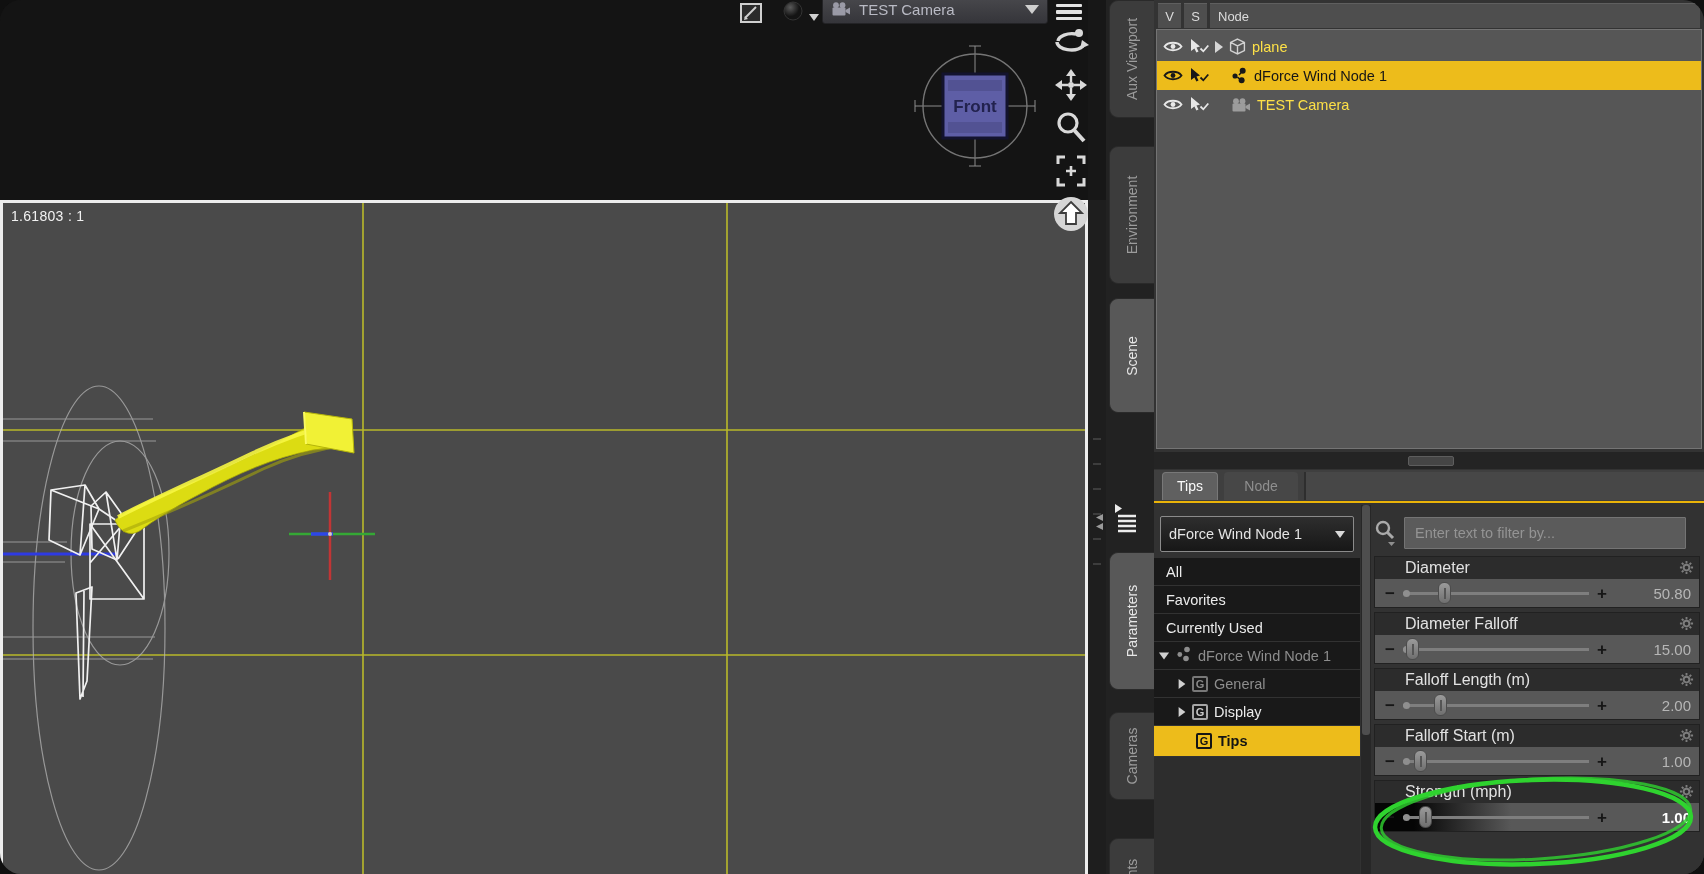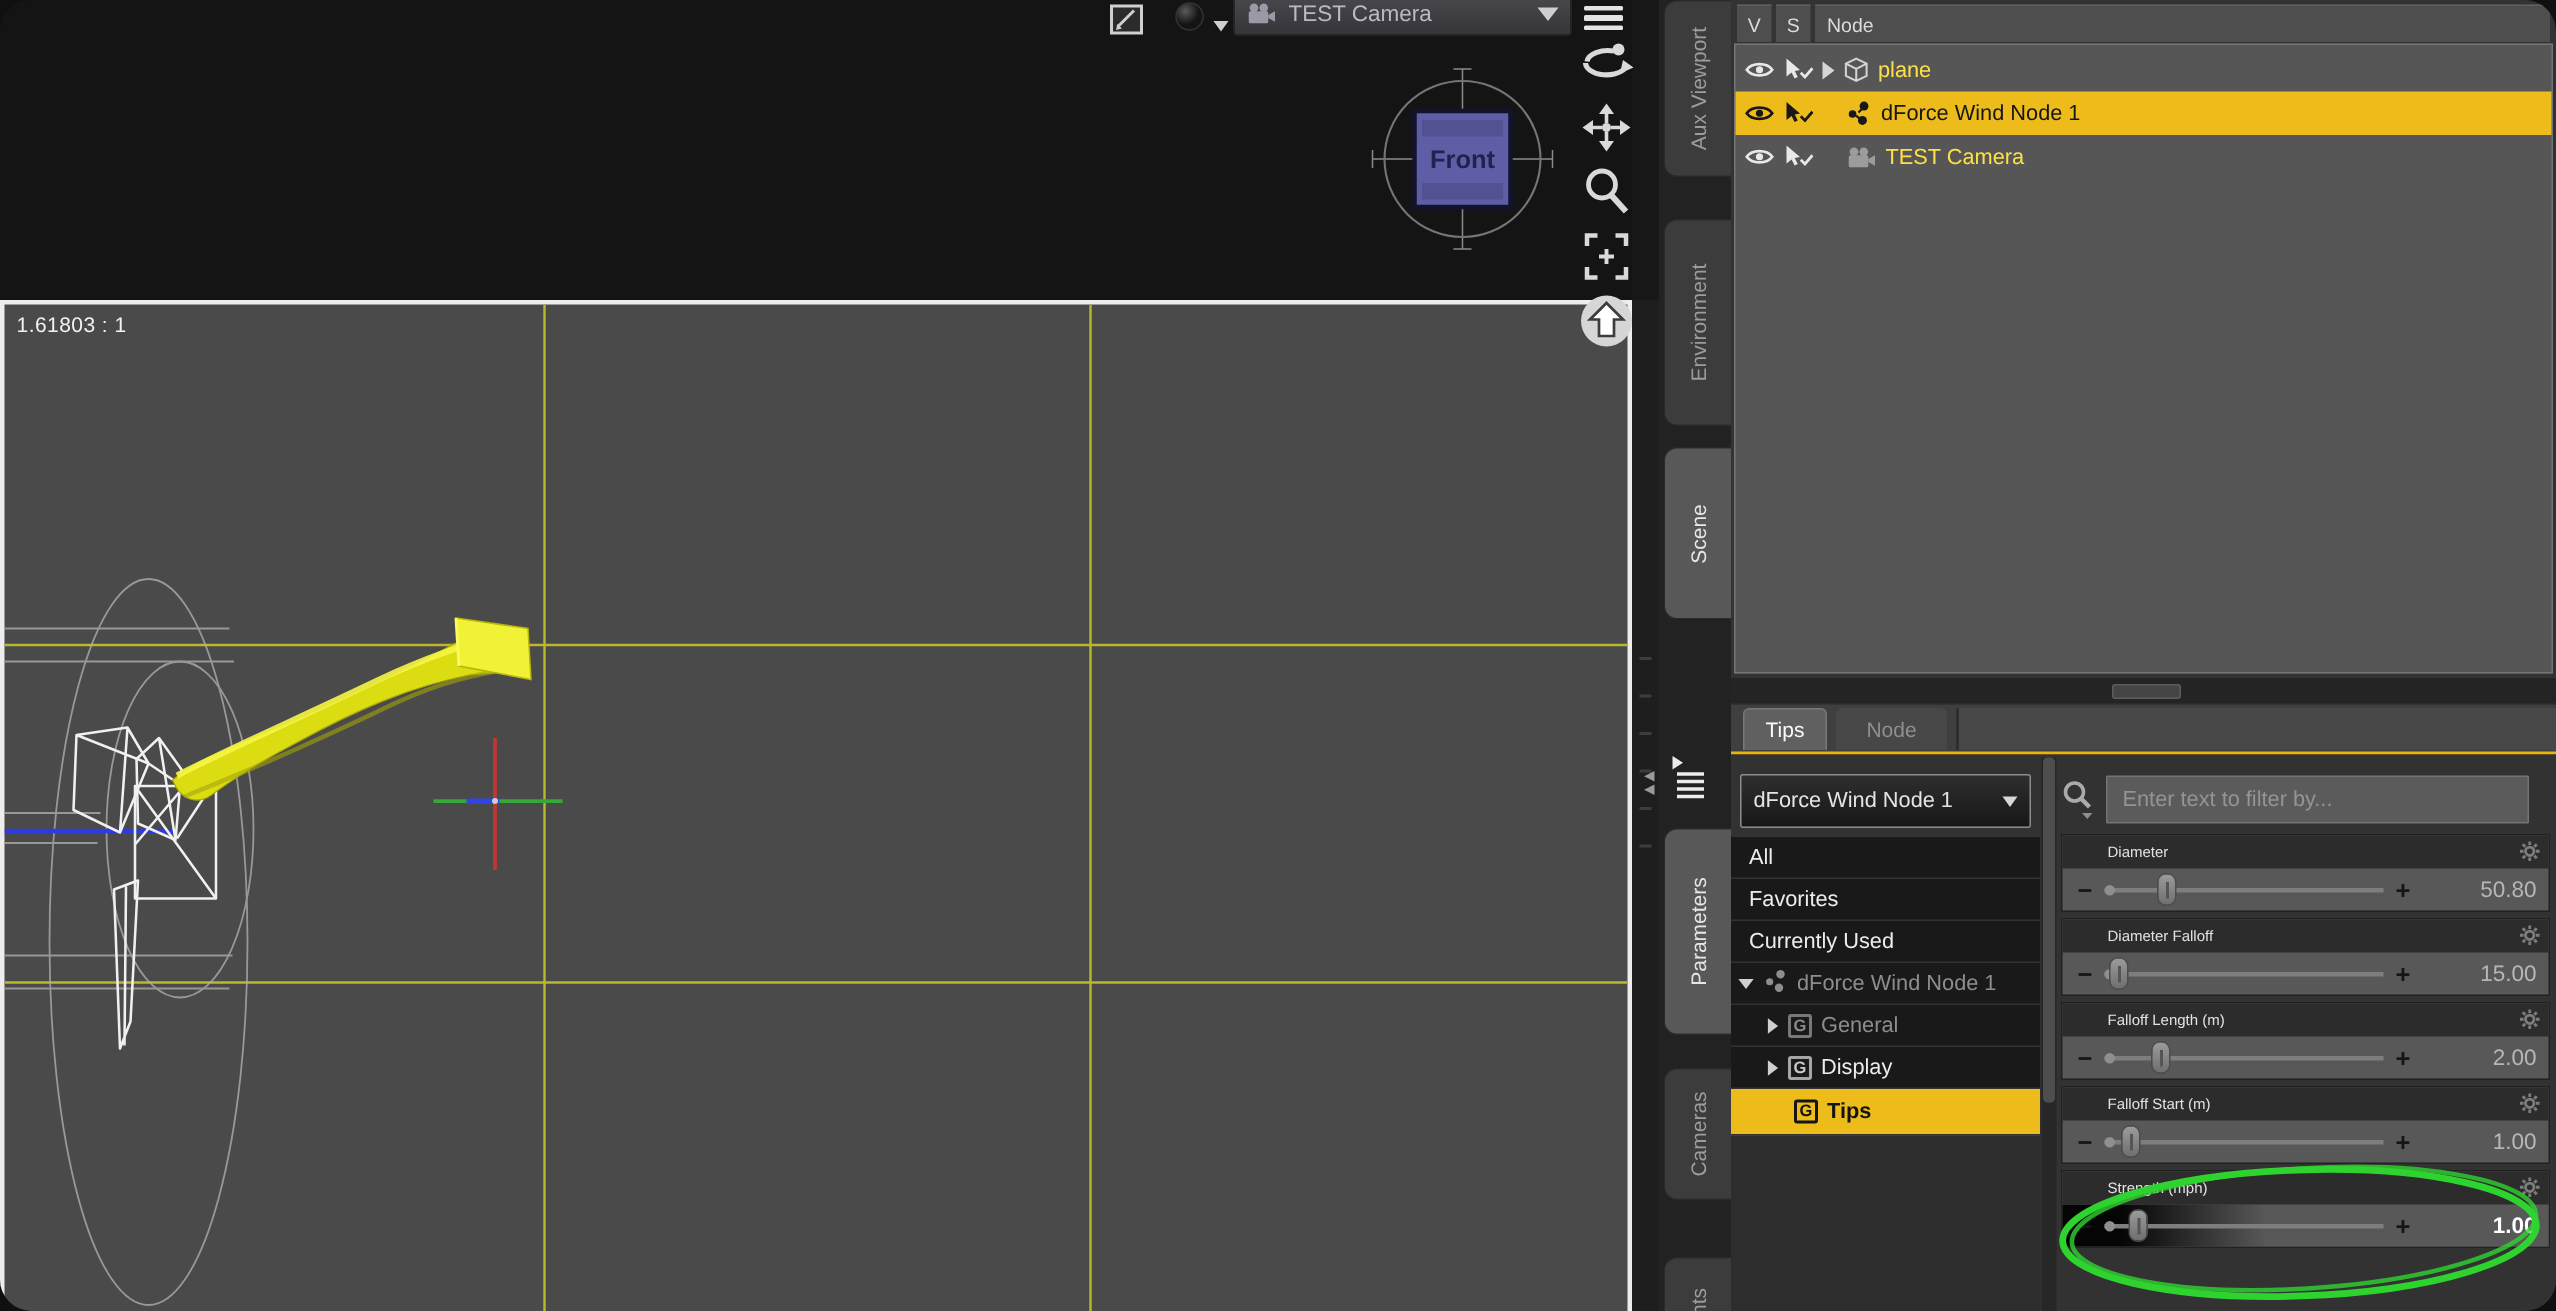--- a/index.html
+++ b/index.html
@@ -90,21 +90,21 @@
   #vscroll .thumb{position:absolute;left:1px;top:0;width:8px;height:230px;background:#4e4e4e;border-radius:3px;}
 
   
   #filter-row{left:220px;top:10px;width:330px;height:40px;display:flex;align-items:center;gap:8px;}
   #filter-input{width:282px;height:32px;background:#5b5b5b;border:1px solid #747474;border-radius:1px;color:#e8e8e8;
                 font-size:14.5px;padding:0 10px;box-sizing:border-box;font-family:inherit;}
   #filter-input::placeholder{color:#949494;}
   #pblocks{left:220px;top:53px;width:326px;}
   .pblock{border:1px solid #212121;margin-bottom:4px;background:#585858;}
   .phead{height:22px;background:#2c2c2c;display:flex;align-items:center;position:relative;}
-  .phead .plabel{color:#e2e2e2;font-size:10px;padding-left:30px;}
+  .phead .plabel{color:#e2e2e2;font-size:16px;padding-left:30px;}
   .phead .gear{position:absolute;right:5px;top:3px;}
   .psl{height:28px;display:flex;align-items:center;padding:0 8px;gap:6px;}
   .psl.strength{background:linear-gradient(90deg,#050505 0%,#050505 12%,#585858 42%);}
   .minus,.plus{color:#161616;font-size:17px;font-weight:bold;width:14px;text-align:center;line-height:1;}
   .track{position:relative;flex:0 0 186px;height:22px;}
   .track .line{position:absolute;left:0;right:0;top:10px;height:2.5px;background:#7e7e7e;}
   .track .dot{position:absolute;left:0;top:8px;width:7px;height:7px;border-radius:50%;background:#8f8f8f;}
   .handle{position:absolute;top:0;width:13px;height:22px;background:linear-gradient(#9b9b9b,#6f6f6f);
           border:1px solid #4c4c4c;border-radius:6px;box-sizing:border-box;}
   .handle:after{content:"";position:absolute;left:5px;top:5px;width:2px;height:11px;background:#555;}

